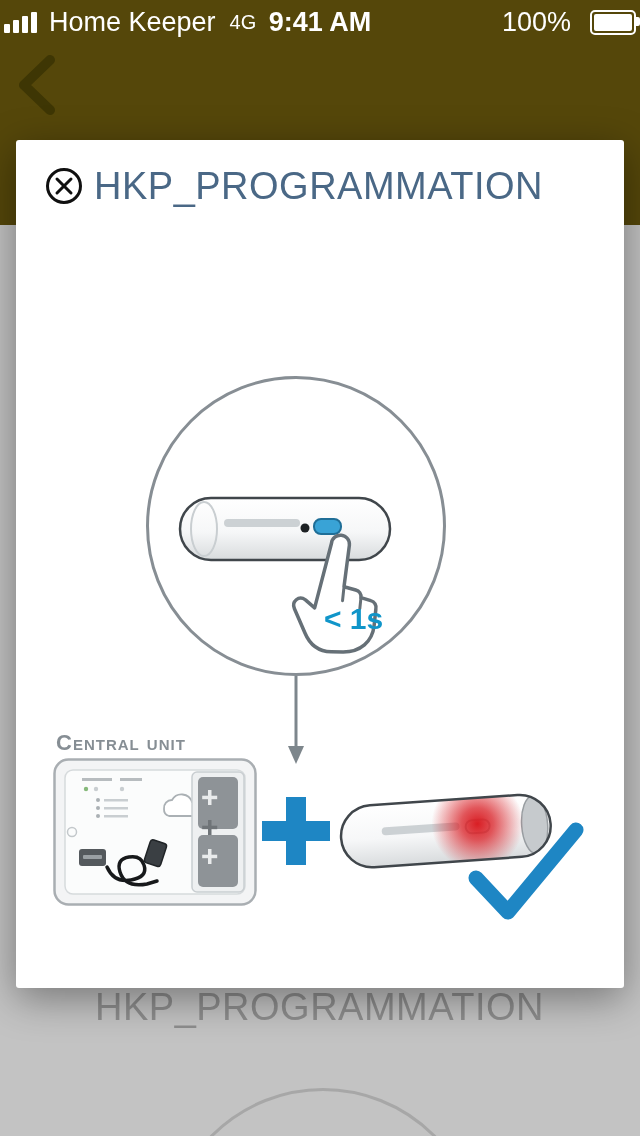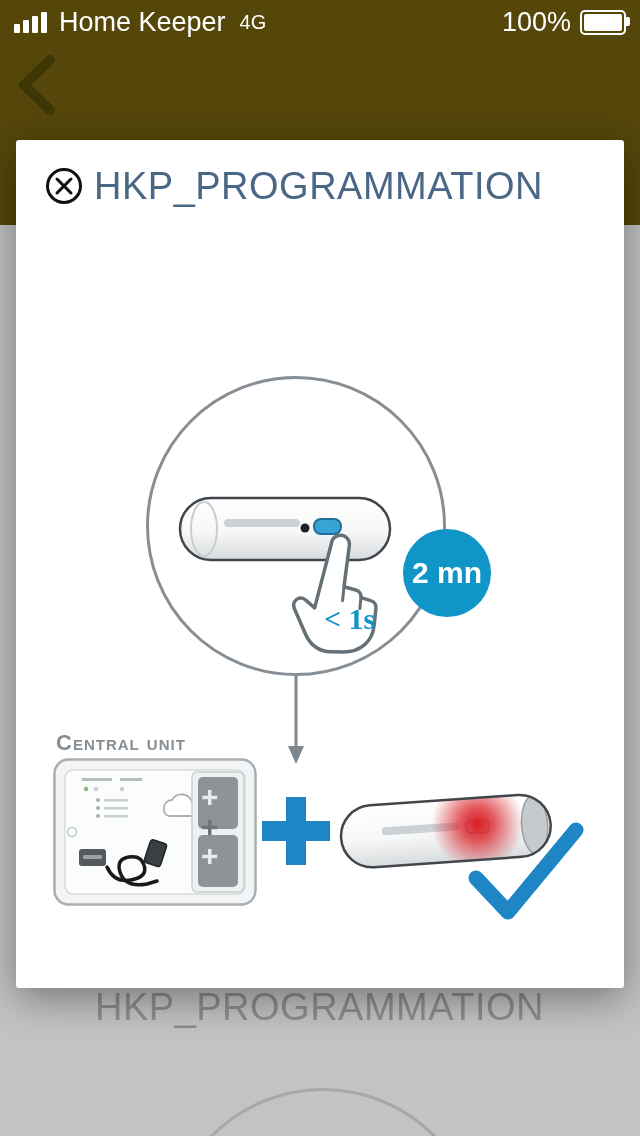--- a/index.html
+++ b/index.html
@@ -6,49 +6,49 @@
   body{
     width:640px;height:1136px;position:relative;overflow:hidden;
     background:#c3c3c3;
     font-family:"Liberation Sans",sans-serif;
     -webkit-font-smoothing:antialiased;
   }
   .header-bg{position:absolute;top:0;left:0;width:640px;height:225px;background:#55470a;z-index:1;}
 
   
   .status-bar{position:absolute;top:0;left:0;width:640px;height:44px;z-index:6;
-    display:flex;align-items:center;color:#fff;font-size:27px;padding:0 14px;box-sizing:border-box;}
+    display:flex;align-items:center;color:#fff;font-size:27px;padding:0 4px;box-sizing:border-box;}
   .sb-bars{display:flex;align-items:flex-end;gap:3px;margin-right:12px;}
   .sb-bars span{display:block;width:6px;background:#fff;border-radius:1px;}
   .sb-bars .b1{height:9px}.sb-bars .b2{height:13px}.sb-bars .b3{height:17px}.sb-bars .b4{height:21px}
   .sb-carrier{margin-right:14px;}
   .sb-network{font-size:20px;}
   .sb-time{position:absolute;left:50%;transform:translateX(-50%);top:7px;font-weight:600;}
-  .sb-right{margin-left:auto;display:flex;align-items:center;gap:9px;}
+  .sb-right{margin-left:auto;display:flex;align-items:center;gap:19px;}
   .battery{width:42px;height:21px;border:2px solid #fff;border-radius:5px;position:relative;}
   .battery .fill{position:absolute;inset:2px;background:#fff;border-radius:2px;}
   .battery .nub{position:absolute;right:-6px;top:5px;width:4px;height:9px;background:#fff;border-radius:0 2px 2px 0;}
 
   
   .back-btn{position:absolute;top:52px;left:10px;width:56px;height:66px;z-index:6;background:none;border:none;padding:0;cursor:pointer;}
 
   
   .ghost-title{position:absolute;left:95px;top:986px;z-index:2;font-size:38px;color:#8d8d8d;letter-spacing:0.5px;}
   .ghost-circle{position:absolute;left:165px;top:1088px;width:310px;height:310px;border:3px solid #a7a7a7;border-radius:50%;z-index:2;}
 
   
   .modal{position:absolute;left:16px;top:140px;width:608px;height:848px;background:#fff;border-radius:3px;
     box-shadow:0 10px 40px rgba(0,0,0,.4);z-index:10;}
   .close-btn{position:absolute;left:28px;top:26px;width:40px;height:40px;background:none;border:none;padding:0;cursor:pointer;}
   .modal-title{position:absolute;left:78px;top:24px;font-size:38px;line-height:44px;color:#4a6886;letter-spacing:0.5px;white-space:nowrap;}
 
   .big-circle{position:absolute;left:130px;top:236px;width:294px;height:294px;border:3px solid #878e94;border-radius:50%;}
   .remote1{position:absolute;left:162px;top:356px;}
   .hand{position:absolute;left:272px;top:392px;transform:rotate(6deg);}
-  .press-label{position:absolute;left:308px;top:462px;font-size:30px;font-weight:bold;color:#1095c9;white-space:nowrap;font-family:Liberation Serif, serif;}
+  .press-label{position:absolute;left:308px;top:462px;font-size:30px;font-weight:bold;color:#1095c9;white-space:nowrap;}
   .badge{border-radius:50%;background:#1095c9;color:#fff;font-weight:bold;font-size:30px;
     display:flex;align-items:center;justify-content:center;}
   .timer-badge{position:absolute;left:387px;top:389px;width:88px;height:88px;}
   .down-arrow{position:absolute;left:270px;top:536px;}
 
   .central-label{position:absolute;left:40px;top:590px;font-variant:small-caps;font-size:22px;font-weight:600;
     color:#868e94;letter-spacing:1px;}
   .central-unit{position:absolute;left:36px;top:617px;}
   .beep-badge{position:absolute;left:148px;top:565px;width:84px;height:84px;z-index:3;}
 
@@ -66,20 +66,21 @@
 
 <div class="status-bar">
   <div class="sb-bars">
     <span class="b1"></span>
       <span class="b2"></span>
       <span class="b3"></span>
       <span class="b4"></span>
   </div>
   <div class="sb-carrier">Home Keeper</div>
   <div class="sb-network">4G</div>
+  <div class="sb-time">9:41 AM</div>
   <div class="sb-right">
     <div>100%</div>
     <div class="battery">
       <div class="fill"></div>
         <div class="nub"></div>
     </div>
   </div>
 </div>
 
 <button class="back-btn">
@@ -124,21 +125,20 @@
   <div class="hand">
     <svg width="96" height="124" viewBox="0 0 96 124">
       <path d="M38 12 a9 9 0 0 1 18 0 l-1 42 12 2 a7 7 0 0 1 6 7 l10 2 a7 7 0 0 1 6 8 l0 16
                c0 17 -11 28 -28 30 l-12 1 c-13 1 -22 -5 -28 -16 l-13 -23 c-4 -7 3 -14 10 -10 l10 7 z" fill="#ffffff" stroke="#667077" stroke-width="3.5" stroke-linejoin="round"></path>
       <path d="M55 56 v12 M73 64 v10" fill="none" stroke="#667077" stroke-width="3" stroke-linecap="round"></path>
     </svg>
   </div>
 
   <div class="press-label">&lt; 1s</div>
 
-  <div class="badge timer-badge">2 mn</div>
 
   <div class="down-arrow">
     <svg width="20" height="92" viewBox="0 0 20 92">
       <line x1="10" y1="0" x2="10" y2="72" stroke="#7d868c" stroke-width="3"></line>
       <polygon points="2,70 18,70 10,88" fill="#7d868c"></polygon>
     </svg>
   </div>
 
   <div class="central-label">Central unit</div>
 

